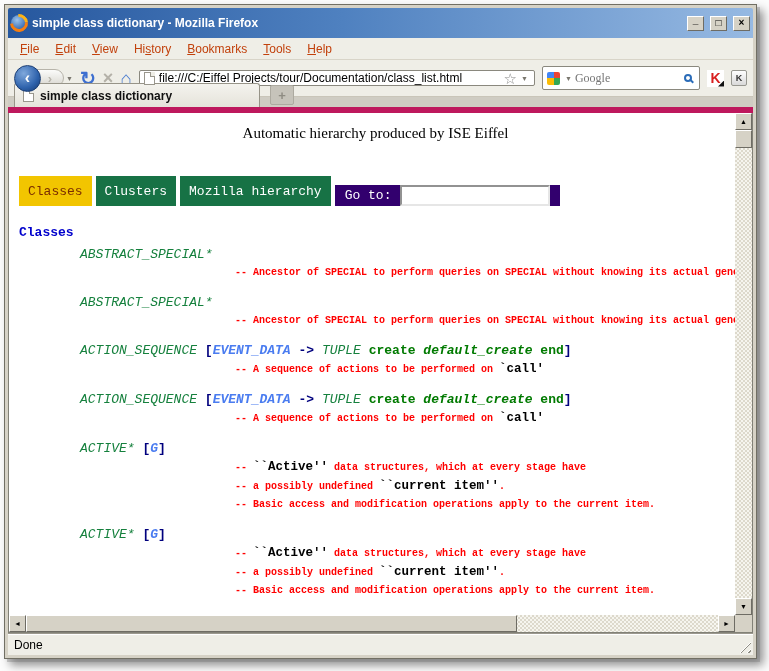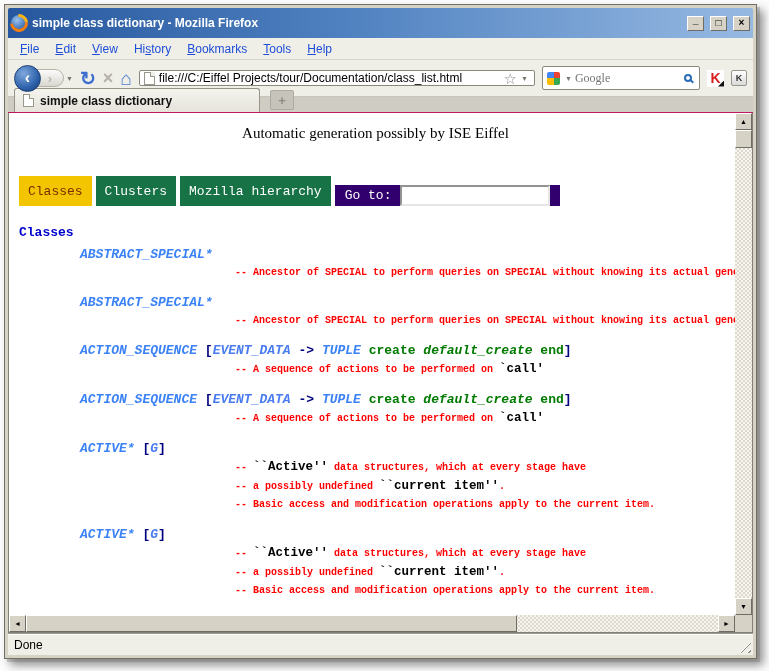--- a/index.html
+++ b/index.html
@@ -28,21 +28,21 @@
   .title-text{ color:#fff; font-size:12px; font-weight:bold; flex:1;
     white-space:nowrap; overflow:hidden; }
   .winbtn{ width:17px; height:15px; background:#D6D2C6;
     border:1px solid; border-color:#FFFFFF #6E6C64 #6E6C64 #FFFFFF;
     font-size:10px; line-height:12px; font-weight:bold; color:#000; text-align:center; margin-left:1px;}
   .winbtn.min span{ position:relative; top:-3px; }
 
   
   .menubar{ height:22px; background:#EFEEE7; display:flex; align-items:center;
     padding-left:4px; border-bottom:1px solid #D8D4C8;}
-  .menu-item{ font-size:12px; color:#1d4ed8; padding:3px 8px; }
+  .menu-item{ font-size:12px; color:#c2410c; padding:3px 8px; }
 
   
   .navbar{ height:37px; background:#EFEEE7; display:flex; align-items:center;
     padding:0 6px; gap:7px; border-bottom:1px solid #C9C5B9;}
   .navcluster{ display:flex; align-items:center; }
   .btn-back{ width:27px; height:27px; border-radius:50%;
     background:radial-gradient(circle at 35% 30%, #7FA8DC, #2E62AC 60%, #16386E);
     border:1px solid #1C3E74; color:#fff; font-size:16px; font-weight:bold;
     display:flex; align-items:center; justify-content:center; z-index:2; line-height:1;}
   .btn-fwd{ width:28px; height:18px; margin-left:-5px;
@@ -78,21 +78,21 @@
   .kasp{ width:17px; height:17px; background:#fff; position:relative;
     color:#D81E1E; font-weight:bold; font-size:14px; line-height:16px; text-align:center; flex:0 0 auto;}
   .kasp::after{ content:""; position:absolute; right:0; bottom:0; width:6px; height:6px; background:#111;
     clip-path:polygon(100% 0,100% 100%,0 100%);}
   .kkey{ width:16px; height:16px; background:linear-gradient(#FFFFFF,#D9D9D9);
     border:1px solid #979790; border-radius:2px; font-size:9px; font-weight:bold; color:#333;
     display:flex; align-items:center; justify-content:center; flex:0 0 auto;}
 
   
   .tabstrip{ height:16px; background:#CFCCC3; display:flex; align-items:flex-end;
-    padding:4px 0 0 6px; gap:10px; border-bottom:1px solid #be185d;}
+    padding:4px 0 0 6px; gap:10px; border-bottom:6px solid #be185d;}
   .tab{ width:246px; height:24px; background:linear-gradient(#F4F3EE,#E5E3DA);
     border:1px solid #979488; border-bottom:none; border-radius:3px 3px 0 0;
     display:flex; align-items:center; gap:6px; padding:0 8px;}
   .tab-label{ font-size:12px; font-weight:bold; color:#111; white-space:nowrap; overflow:hidden;}
   .newtab{ width:24px; height:20px; margin-bottom:2px; background:#C6C3BA; border:1px solid #ADAAA0;
     border-radius:2px; color:#8F8C83; font-size:13px; font-weight:bold;
     display:flex; align-items:center; justify-content:center;}
 
   
   .content{ flex:1; position:relative; background:#fff; border:1px solid #828177; border-top:none; overflow:hidden;}
@@ -109,21 +109,21 @@
   .goto input{ width:150px; height:21px; border:2px inset #E6E6E6; outline:none;
     font-family:"Liberation Mono",monospace; font-size:12px; padding:0 3px;}
 
   .section-title{ margin-top:18px; padding-left:3px; color:#0000CC; font-weight:bold;
     font-family:"Liberation Mono","DejaVu Sans Mono",monospace; font-size:13px; line-height:18px;}
 
   .classlist{ margin-top:4px; font-family:"Liberation Mono","DejaVu Sans Mono",monospace;}
   .entry{ margin-bottom:12px;}
   .sig{ padding-left:64px; line-height:18px; font-size:13px; white-space:pre;}
   .cmt{ padding-left:219px; line-height:18px; font-size:10px; white-space:pre;}
-  .seg-cls{ color:#3b82f6; font-style:italic; font-weight:bold;}
+  .seg-cls{ color:#15803d; font-style:italic; font-weight:normal;}
   .seg-brk{ color:#00007E; font-weight:bold;}
   .seg-gen{ color:#4A7CF0; font-style:italic; font-weight:bold;}
   .seg-kw{ color:#007A00; font-weight:bold;}
   .seg-feat{ color:#007A00; font-style:italic; font-weight:bold;}
   .seg-cmt{ color:#FF0000; font-weight:bold; font-size:10px;}
   .seg-code{ color:#000; font-weight:bold; font-size:12.5px;}
 
   
   .checker{
     background-color:#F6F5EF;
@@ -213,21 +213,21 @@
     <div class="tabstrip">
       <div class="tab">
         <div class="page-ico"></div>
         <div class="tab-label">simple class dictionary</div>
       </div>
       <div class="newtab">+</div>
     </div>
 
     <div class="content">
       <div class="page">
-        <div class="doc-heading">Automatic generation possibly by ISE Eiffel</div>
+        <div class="doc-heading">Automatic hierarchy produced by ISE Eiffel</div>
 
         <div class="btnrow">
           <div class="pbtn yellow">Classes</div>
           <div class="pbtn green">Clusters</div>
           <div class="pbtn green">Mozilla hierarchy</div>
           <div class="goto">
             <span>Go to:</span>
             <input value="" style="">
           </div>
         </div>

